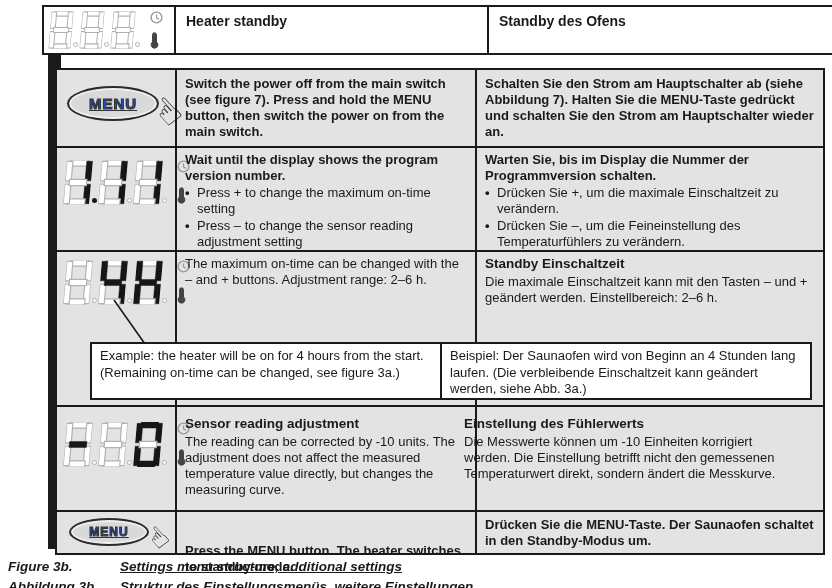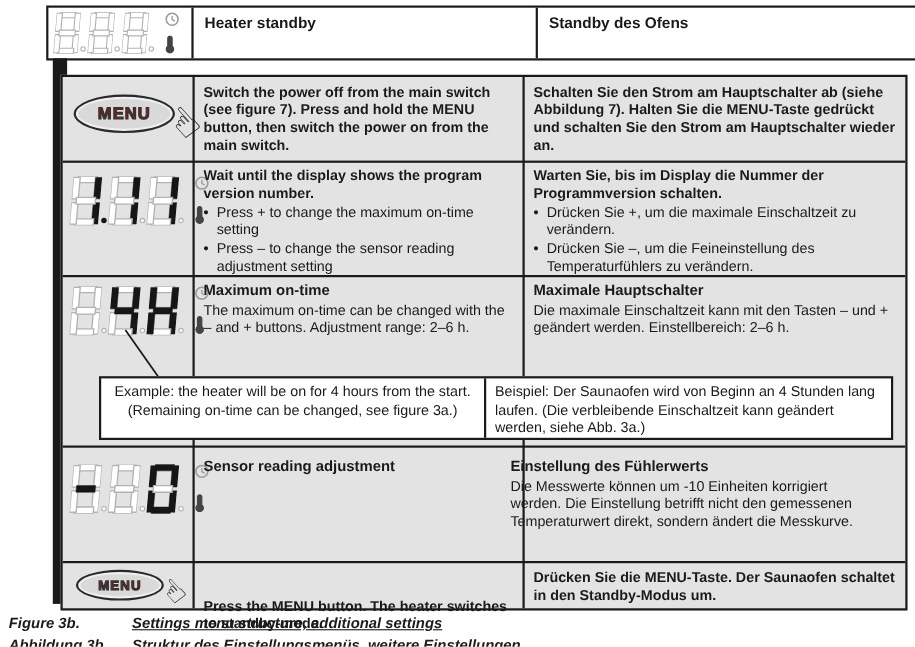--- a/index.html
+++ b/index.html
@@ -61,38 +61,38 @@
   .display-unit.small svg.seg-digit{width:22px;height:38px;}
 
   
   .menu-btn{position:absolute;z-index:2;width:116px;height:46px;}
   .menu-ellipse{
     width:92px;height:35px;border:2.5px solid #2a2a2a;border-radius:50%;
     background:#d9d9d9;box-shadow:inset 0 0 0 2px #efefef;
     display:flex;align-items:center;justify-content:center;box-sizing:border-box;
   }
   .menu-label{
-    font-weight:700;font-size:15px;letter-spacing:1px;color:#7f1d1d;
+    font-weight:700;font-size:15px;letter-spacing:1px;color:#1d4ed8;text-decoration:underline;
     -webkit-text-stroke:1.1px #333;
   }
   .hand-icon{
     position:absolute;right:4px;top:8px;font-size:36px;line-height:1;color:#1a1a1a;
     transform:rotate(-42deg);z-index:3;
   }
   .menu-btn.small{width:104px;height:36px;}
   .menu-btn.small .menu-ellipse{width:80px;height:28px;border-width:2px;}
   .menu-btn.small .menu-label{font-size:12px;}
   .menu-btn.small .hand-icon{font-size:28px;top:6px;right:6px;}
 
   
   .example-box{
     position:absolute;left:33px;top:272px;width:722px;height:58px;
     background:#ffffff;border:2px solid #1a1a1a;display:flex;z-index:3;box-sizing:border-box;
   }
-  .example-en{width:348px;padding:4px 8px;box-sizing:border-box;font-size:13px;line-height:16.5px;text-align:center;}
+  .example-en{width:348px;padding:4px 8px;box-sizing:border-box;font-size:13px;line-height:16.5px;}
   .example-de{flex:1;border-left:2px solid #1a1a1a;padding:4px 8px;box-sizing:border-box;font-size:13px;line-height:16.5px;}
   .callout-svg{position:absolute;left:45px;top:225px;z-index:2;}
 
   
   .caption-line{position:absolute;font-style:italic;font-weight:700;font-size:13.5px;}
   .caption-label{left:8px;}
   .caption-text{left:120px;}
 </style>
 </head>
 <body>
@@ -281,25 +281,24 @@
       <svg width="13" height="13" viewBox="0 0 13 13">
         <circle cx="6.5" cy="6.5" r="5.4" fill="none" stroke="#9a9a9a" stroke-width="1.4"></circle>
         <path d="M6.5 3.6 L6.5 6.8 L9 8.2" fill="none" stroke="#9a9a9a" stroke-width="1.2"></path>
       </svg>
       <svg width="9" height="17" viewBox="0 0 9 17">
         <path d="M4.5 0.8 a2 2 0 0 1 2 2 V10 a3.4 3.4 0 1 1 -4 0 V2.8 a2 2 0 0 1 2 -2 Z" fill="#444" stroke="#444"></path>
       </svg>
     </span>
   </div>
   <div class="cell-text" style="left:128px;top:186px;width:278px;">
-    <div class="cell-title">Maximum on-time</div>
     <div>The maximum on-time can be changed with the – and + buttons. Adjustment range: 2–6 h.</div>
   </div>
   <div class="cell-text" style="left:428px;top:186px;width:334px;">
-    <div class="cell-title">Maximale Hauptschalter</div>
+    <div class="cell-title">Standby Einschaltzeit</div>
     <div>Die maximale Einschaltzeit kann mit den Tasten – und + geändert werden. Einstellbereich: 2–6 h.</div>
   </div>
 
   <svg class="callout-svg" width="60" height="55">
     <line x1="12" y1="5" x2="43" y2="49" stroke="#1a1a1a" stroke-width="1.6"></line>
   </svg>
   <div class="example-box">
     <div class="example-en">Example: the heater will be on for 4 hours from the start. (Remaining on-time can be changed, see figure 3a.)</div>
     <div class="example-de">Beispiel: Der Saunaofen wird von Beginn an 4 Stunden lang laufen. (Die verbleibende Einschaltzeit kann geändert werden, siehe Abb. 3a.)</div>
   </div>
@@ -342,20 +341,21 @@
         <circle cx="6.5" cy="6.5" r="5.4" fill="none" stroke="#9a9a9a" stroke-width="1.4"></circle>
         <path d="M6.5 3.6 L6.5 6.8 L9 8.2" fill="none" stroke="#9a9a9a" stroke-width="1.2"></path>
       </svg>
       <svg width="9" height="17" viewBox="0 0 9 17">
         <path d="M4.5 0.8 a2 2 0 0 1 2 2 V10 a3.4 3.4 0 1 1 -4 0 V2.8 a2 2 0 0 1 2 -2 Z" fill="#444" stroke="#444"></path>
       </svg>
     </span>
   </div>
   <div class="cell-text" style="left:128px;top:346px;width:282px;">
     <div class="cell-title">Sensor reading adjustment</div>
+    <div>The reading can be corrected by -10 units. The adjustment does not affect the measured temperature value directly, but changes the measuring curve.</div>
   </div>
   <div class="cell-text" style="left:407px;top:346px;width:334px;">
     <div class="cell-title">Einstellung des Fühlerwerts</div>
     <div>Die Messwerte können um -10 Einheiten korrigiert werden. Die Einstellung betrifft nicht den gemessenen Temperaturwert direkt, sondern ändert die Messkurve.</div>
   </div>
 
   <div class="menu-btn small" style="left:12px;top:448px;">
     <div class="menu-ellipse">
       <span class="menu-label">MENU</span>
     </div>

